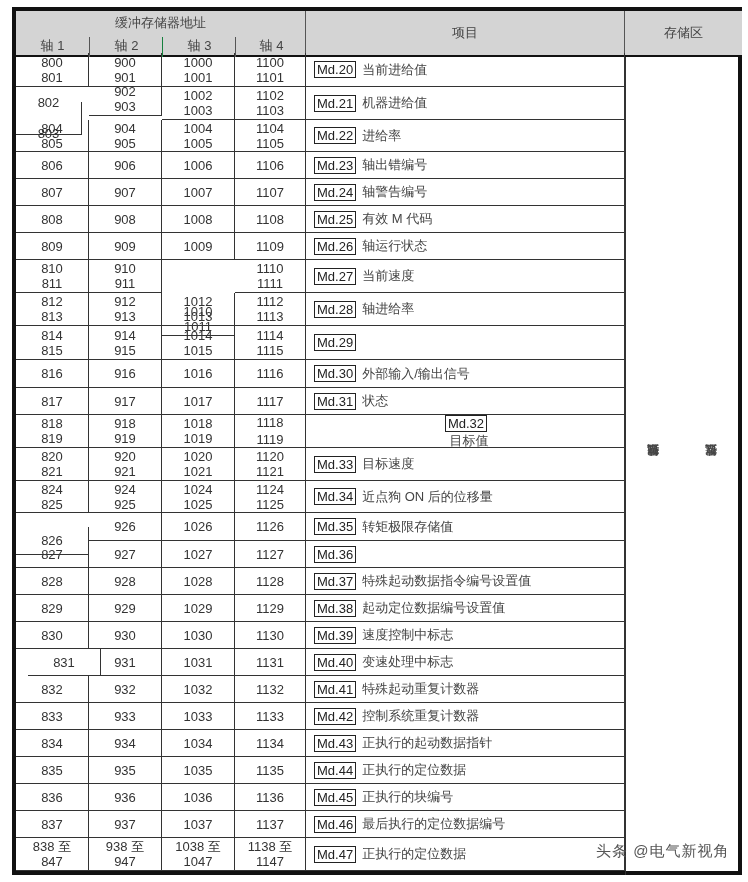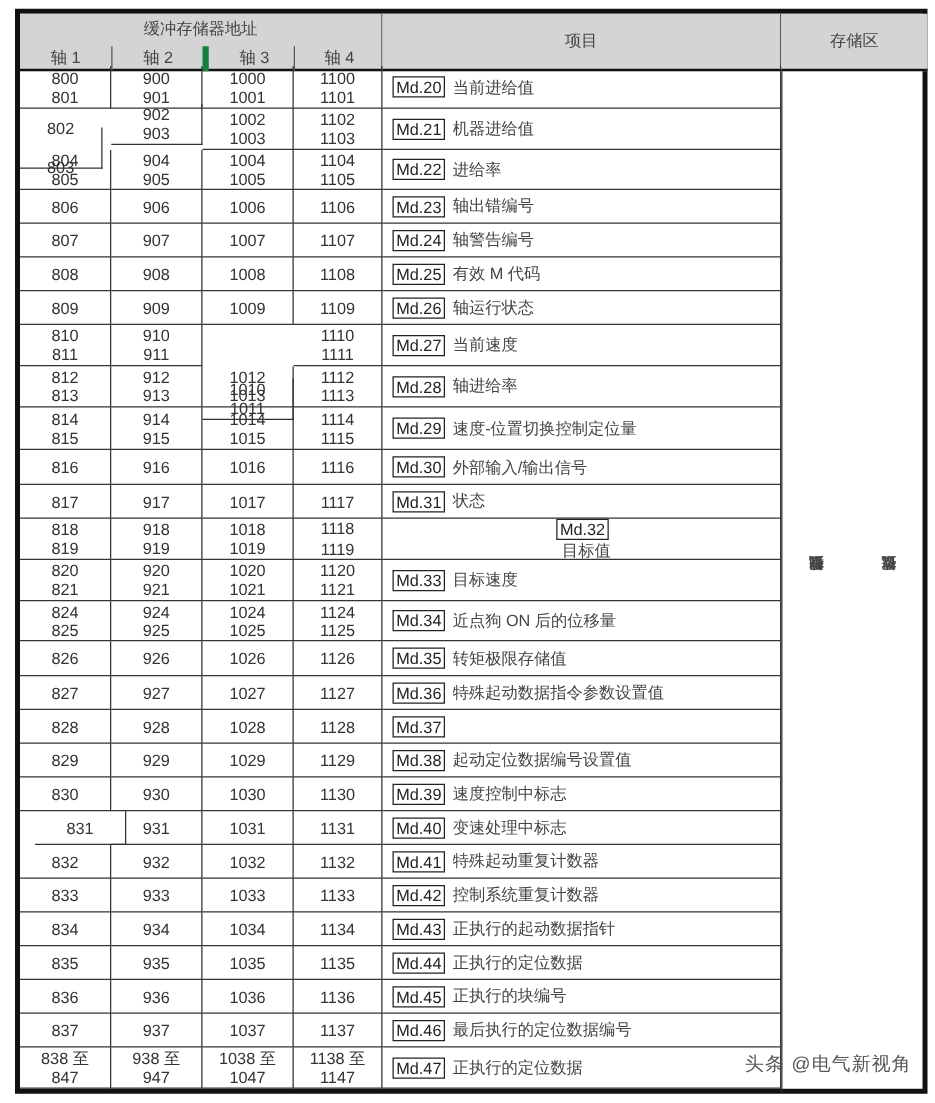--- a/index.html
+++ b/index.html
@@ -14,21 +14,21 @@
 </style>
 </head>
 <body>
 
 <div class="tbl" id="tbl">
 
   <div class="hdr" style="left:0;top:0;width:290px;height:46px;">
     <div style="position:absolute;left:0;right:0;top:3px;text-align:center;">缓冲存储器地址</div>
     <div style="position:absolute;left:0;width:73px;top:26px;text-align:center;">轴 1</div>
     <div style="position:absolute;left:73px;width:73px;top:26px;text-align:center;border-left:1px solid #555;height:20px;">轴 2</div>
-    <div style="position:absolute;left:146px;width:73px;top:26px;text-align:center;border-left:5px solid #15803d;height:20px;">轴 3</div>
+    <div style="position:absolute;left:146px;width:73px;top:26px;text-align:center;border-left:1px solid #15803d;height:20px;">轴 3</div>
     <div style="position:absolute;left:219px;width:71px;top:26px;text-align:center;border-left:1px solid #555;height:20px;">轴 4</div>
   </div>
   <div class="hdr" style="left:290px;top:0;width:319px;height:46px;display:flex;align-items:center;justify-content:center;">
     <span>项目</span>
   </div>
   <div class="hdr" style="left:609px;top:0;width:117px;height:46px;display:flex;align-items:center;justify-content:center;border-right:none;">
     <span>存储区</span>
   </div>
 
   <div id="rows">
@@ -207,21 +207,20 @@
       <div class="cell" style="left: 146px; top: 315px; width: 73px; height: 34px;">
         <span>1014</span>
         <span>1015</span>
       </div>
       <div class="cell" style="left: 219px; top: 315px; width: 71px; height: 34px;">
         <span>1114</span>
         <span>1115</span>
       </div>
       <div class="item" style="left: 290px; top: 315px; width: 319px; height: 34px;">
         <span class="md">Md.29</span>
-        <span>速度-位置切换控制定位量</span>
       </div>
       <div class="cell" style="left: 0px; top: 349px; width: 73px; height: 28px;">
         <span>816</span>
       </div>
       <div class="cell" style="left: 73px; top: 349px; width: 73px; height: 28px;">
         <span>916</span>
       </div>
       <div class="cell" style="left: 146px; top: 349px; width: 73px; height: 28px;">
         <span>1016</span>
       </div>
@@ -301,21 +300,21 @@
         <span>1025</span>
       </div>
       <div class="cell" style="left: 219px; top: 470px; width: 71px; height: 32px;">
         <span>1124</span>
         <span>1125</span>
       </div>
       <div class="item" style="left: 290px; top: 470px; width: 319px; height: 32px;">
         <span class="md">Md.34</span>
         <span>近点狗 ON 后的位移量</span>
       </div>
-      <div class="cell" style="left: 0px; top: 502px; width: 73px; height: 28px;">
+      <div class="cell" style="left: 0px; top: 516px; width: 73px; height: 28px;">
         <span>826</span>
       </div>
       <div class="cell" style="left: 73px; top: 502px; width: 73px; height: 28px;">
         <span>926</span>
       </div>
       <div class="cell" style="left: 146px; top: 502px; width: 73px; height: 28px;">
         <span>1026</span>
       </div>
       <div class="cell" style="left: 219px; top: 502px; width: 71px; height: 28px;">
         <span>1126</span>
@@ -331,36 +330,36 @@
         <span>927</span>
       </div>
       <div class="cell" style="left: 146px; top: 530px; width: 73px; height: 27px;">
         <span>1027</span>
       </div>
       <div class="cell" style="left: 219px; top: 530px; width: 71px; height: 27px;">
         <span>1127</span>
       </div>
       <div class="item" style="left: 290px; top: 530px; width: 319px; height: 27px;">
         <span class="md">Md.36</span>
-        <span>特殊起动数据指令参数设置值</span>
       </div>
       <div class="cell" style="left: 0px; top: 557px; width: 73px; height: 27px;">
         <span>828</span>
       </div>
       <div class="cell" style="left: 73px; top: 557px; width: 73px; height: 27px;">
         <span>928</span>
       </div>
       <div class="cell" style="left: 146px; top: 557px; width: 73px; height: 27px;">
         <span>1028</span>
       </div>
       <div class="cell" style="left: 219px; top: 557px; width: 71px; height: 27px;">
         <span>1128</span>
       </div>
       <div class="item" style="left: 290px; top: 557px; width: 319px; height: 27px;">
         <span class="md">Md.37</span>
+        <span>特殊起动数据指令编号设置值</span>
       </div>
       <div class="cell" style="left: 0px; top: 584px; width: 73px; height: 27px;">
         <span>829</span>
       </div>
       <div class="cell" style="left: 73px; top: 584px; width: 73px; height: 27px;">
         <span>929</span>
       </div>
       <div class="cell" style="left: 146px; top: 584px; width: 73px; height: 27px;">
         <span>1029</span>
       </div>

